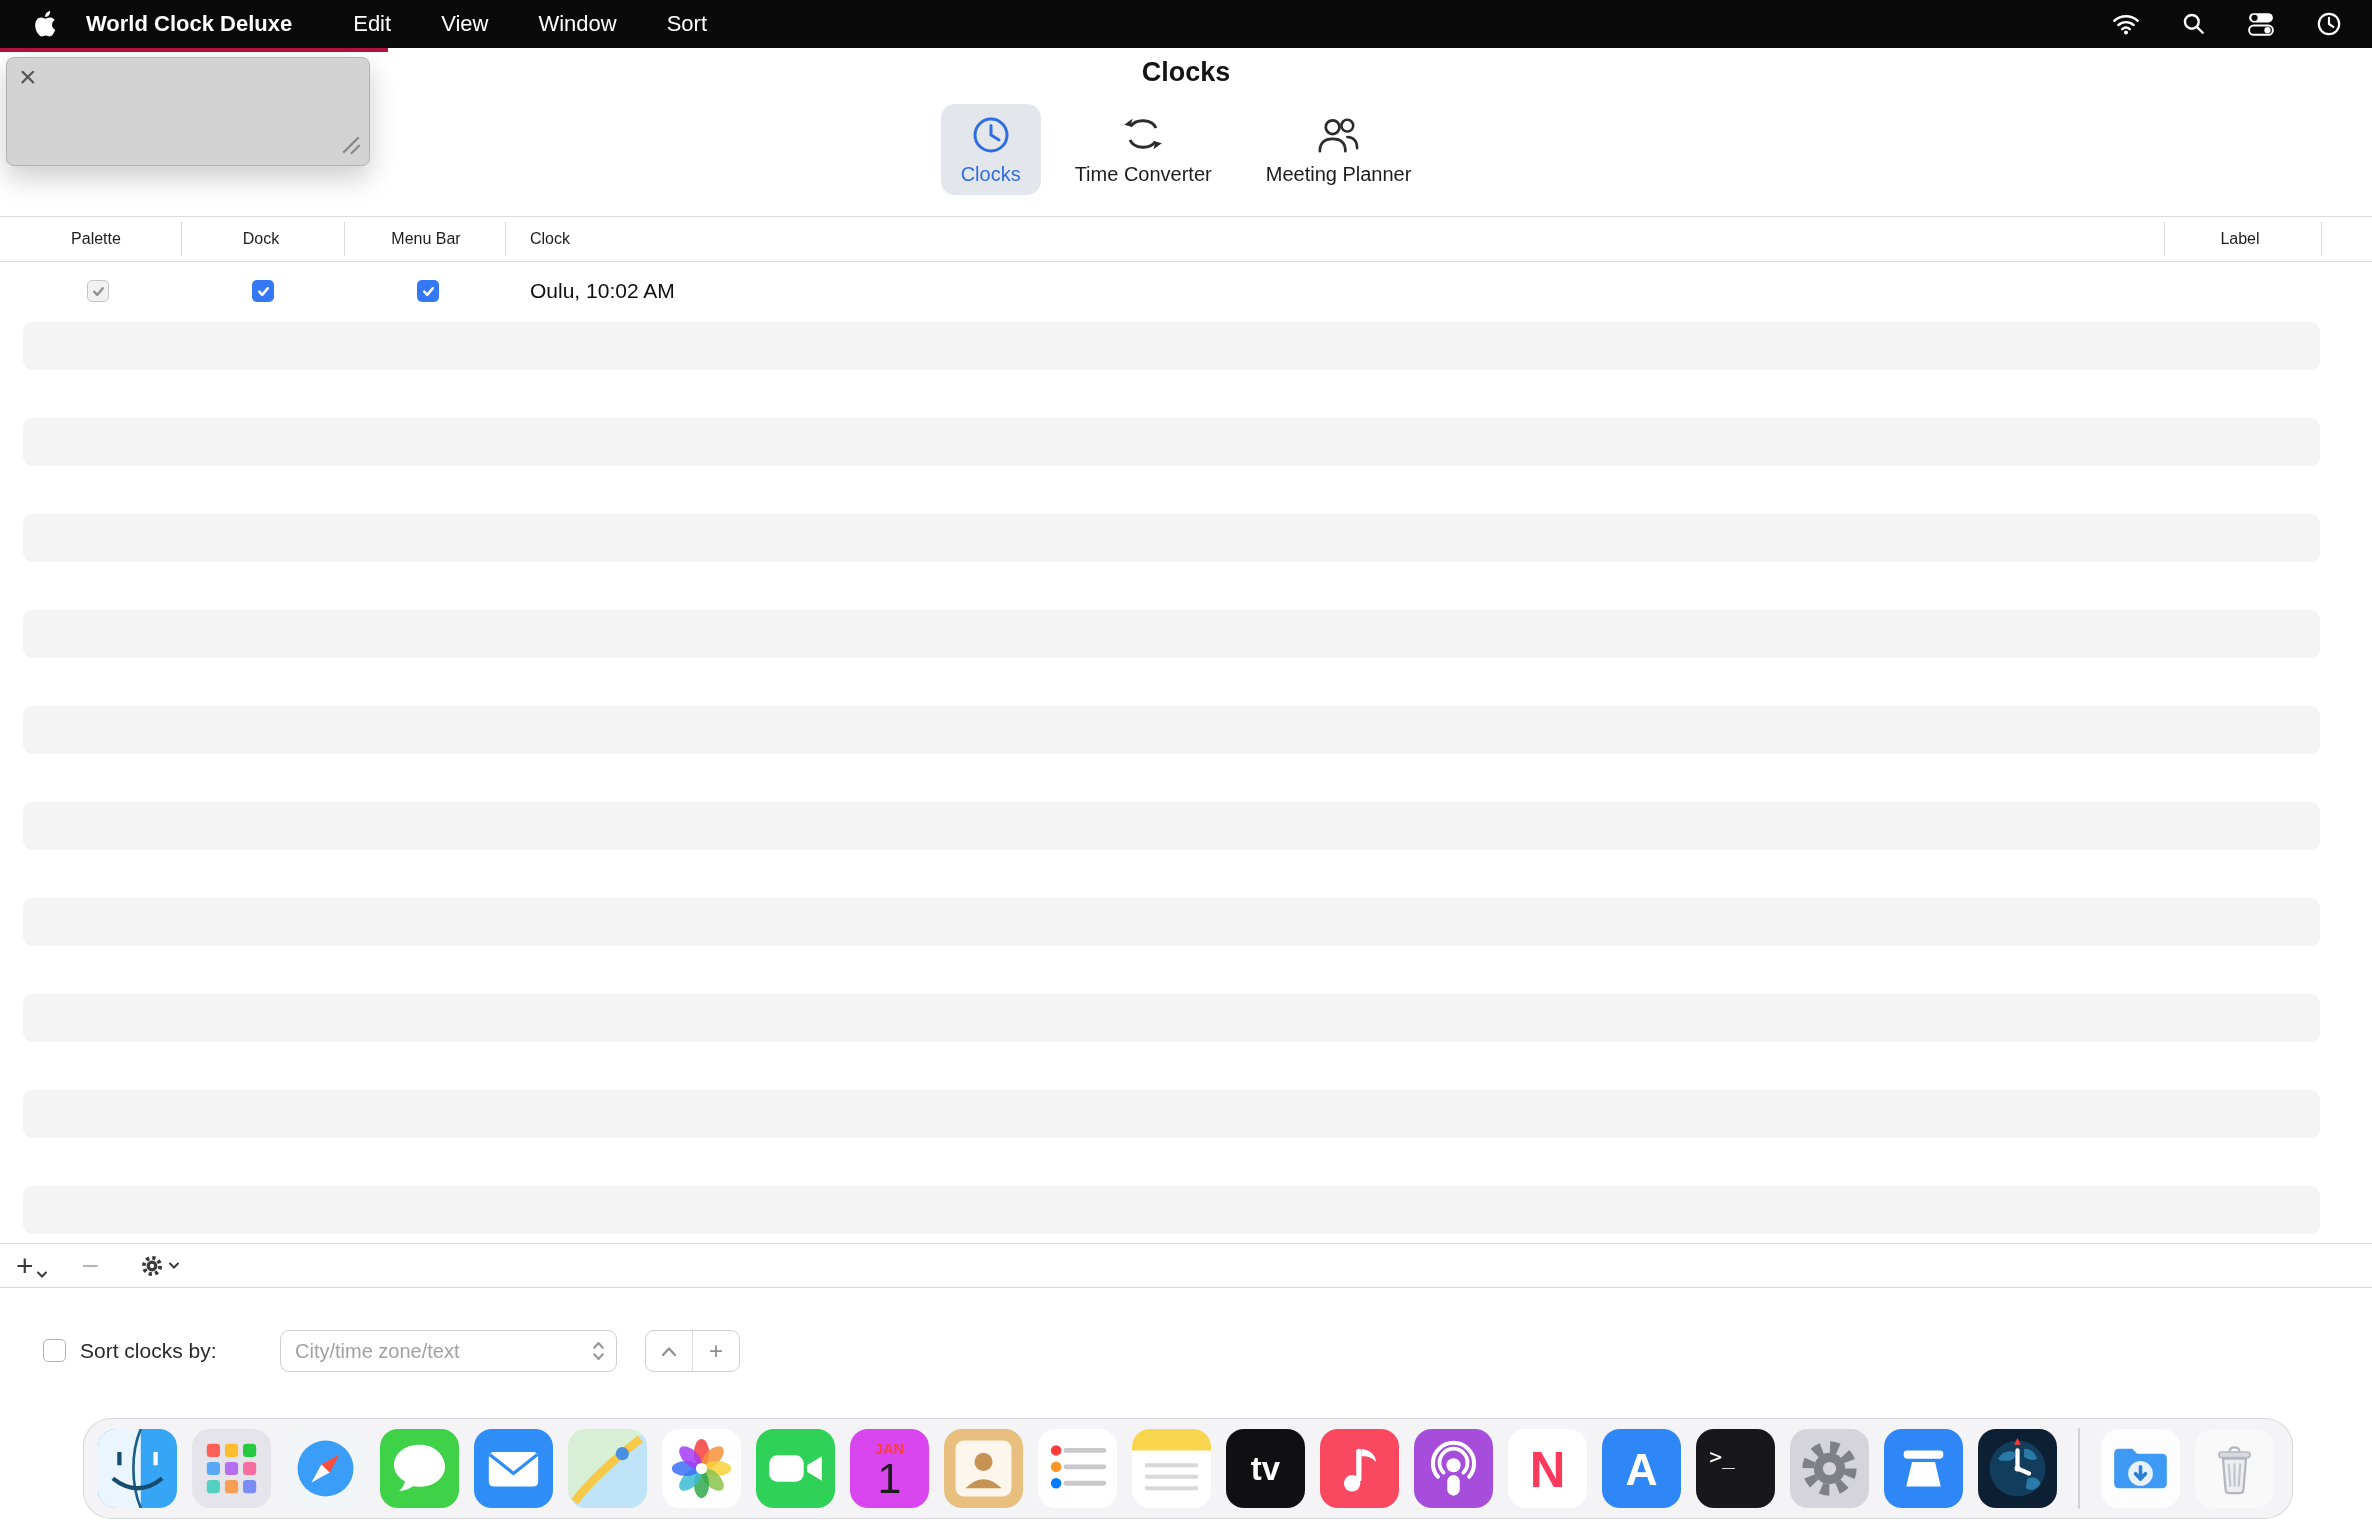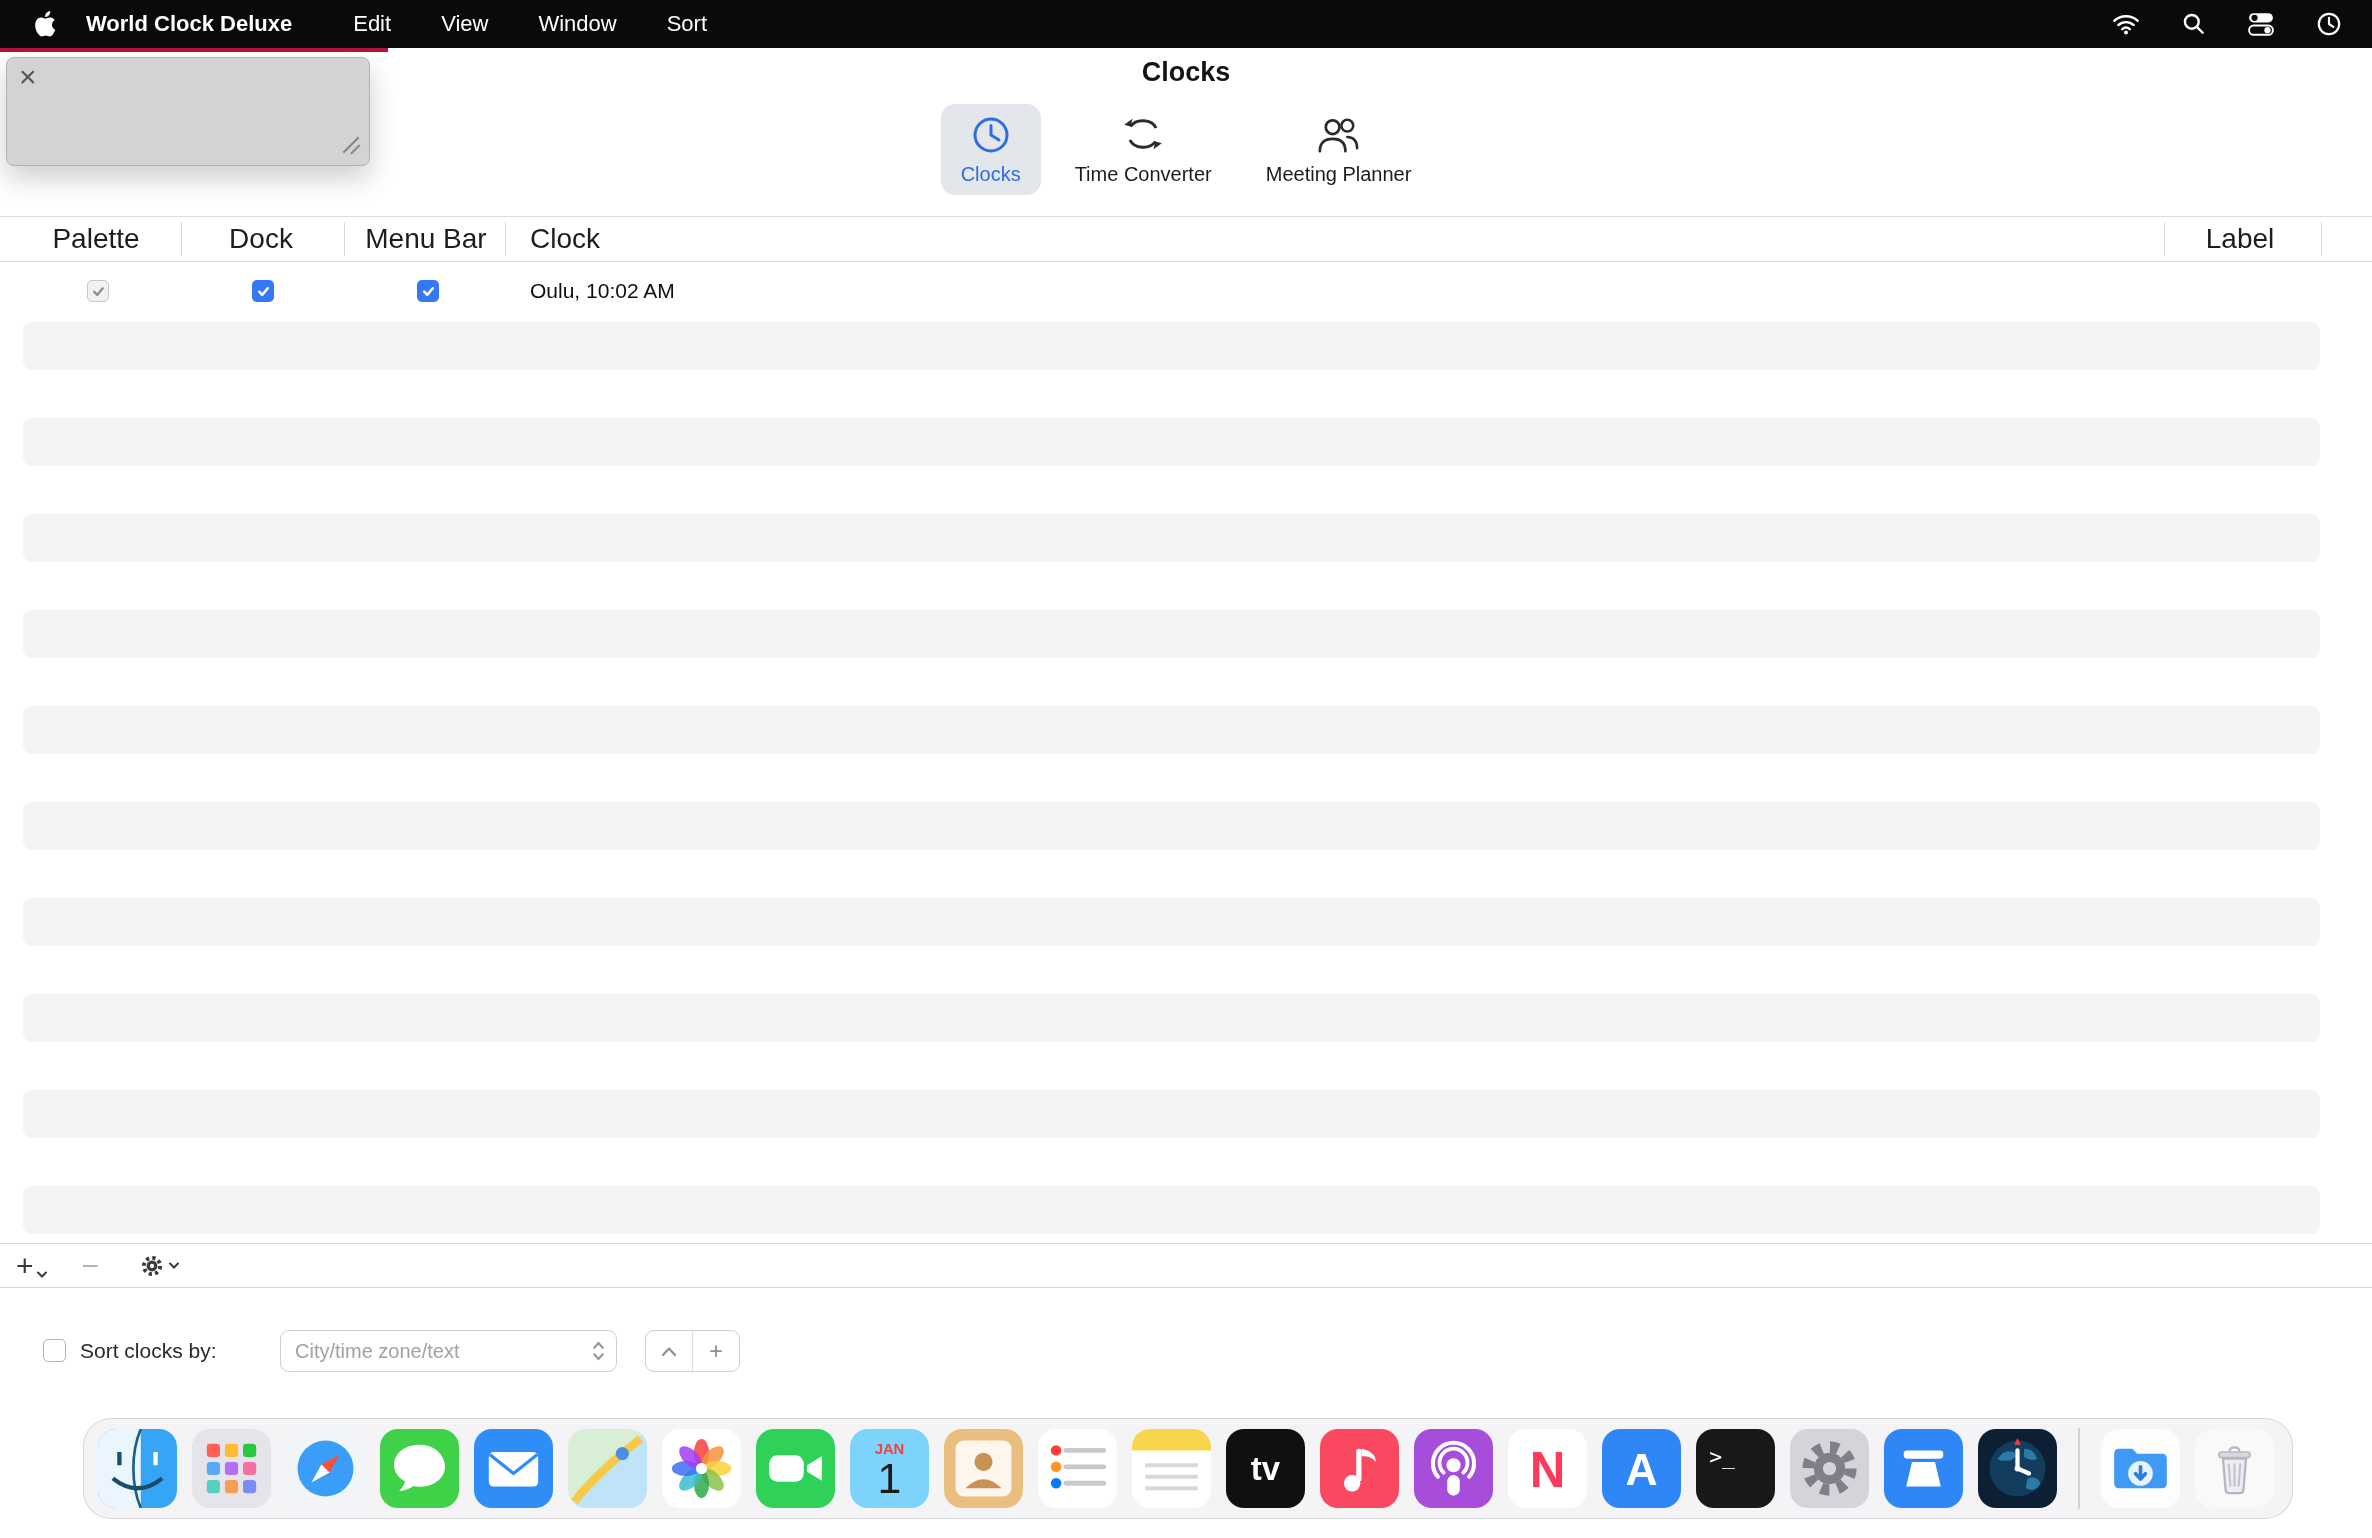--- a/index.html
+++ b/index.html
@@ -33,21 +33,21 @@
              font-size:27px;font-weight:bold;color:#141414;}
   .toolbar{position:absolute;top:104px;left:0;width:100%;display:flex;justify-content:center;
            align-items:flex-start;gap:14px;}
   .tb-item{display:flex;flex-direction:column;align-items:center;gap:6px;padding:9px 20px;
            border-radius:14px;font-size:20px;color:#1c1c1e;}
   .tb-item.selected{background:#e3e7ec;color:#2f6ee0;}
   .tb-icon{height:44px;display:flex;align-items:center;justify-content:center;}
 
   
   .thead{position:absolute;top:216px;left:0;right:0;height:44px;
-         border-top:1px solid #dadada;border-bottom:1px solid #dadada;font-size:28px;color:#1d1d1e;}
+         border-top:1px solid #dadada;border-bottom:1px solid #dadada;font-size:16px;color:#1d1d1e;}
   .th{position:absolute;line-height:44px;white-space:nowrap;}
   .th.center{transform:translateX(-50%);}
   .vsep{position:absolute;top:5px;bottom:5px;width:1px;background:#d9d9d9;}
 
   
   .row1{position:absolute;top:260px;left:0;right:0;height:61px;}
   .cb{position:absolute;top:20px;width:22px;height:22px;border-radius:5px;box-sizing:border-box;
       display:flex;align-items:center;justify-content:center;}
   .cb.blue{background:#3478f6;}
   .cb.dim{background:#f1f1f1;border:1px solid #c6c6c6;}
@@ -362,21 +362,21 @@
     </svg>
   </div>
 
   <div class="di" style="background:#30d158">
     <svg viewBox="0 0 48 48">
       <rect x="8" y="16" width="21" height="16" rx="5" fill="#fff"></rect>
       <path d="M31 22 L40 16.5 V31.5 L31 26 Z" fill="#fff"></path>
     </svg>
   </div>
 
-  <div class="di" style="background:#7dd3fc">
+  <div class="di" style="background:#d946ef">
     <svg viewBox="0 0 48 48">
       <text x="24" y="15" font-size="9" font-weight="bold" fill="#fc3d39" text-anchor="middle">JAN</text>
       <text x="24" y="39" font-size="26" fill="#1c1c1e" text-anchor="middle">1</text>
     </svg>
   </div>
 
   <div class="di" style="background:#e9bf80">
     <svg viewBox="0 0 48 48">
       <rect x="7" y="7" width="34" height="34" rx="5" fill="#fdf6ec"></rect>
       <circle cx="24" cy="20" r="5.5" fill="#c79354"></circle>

